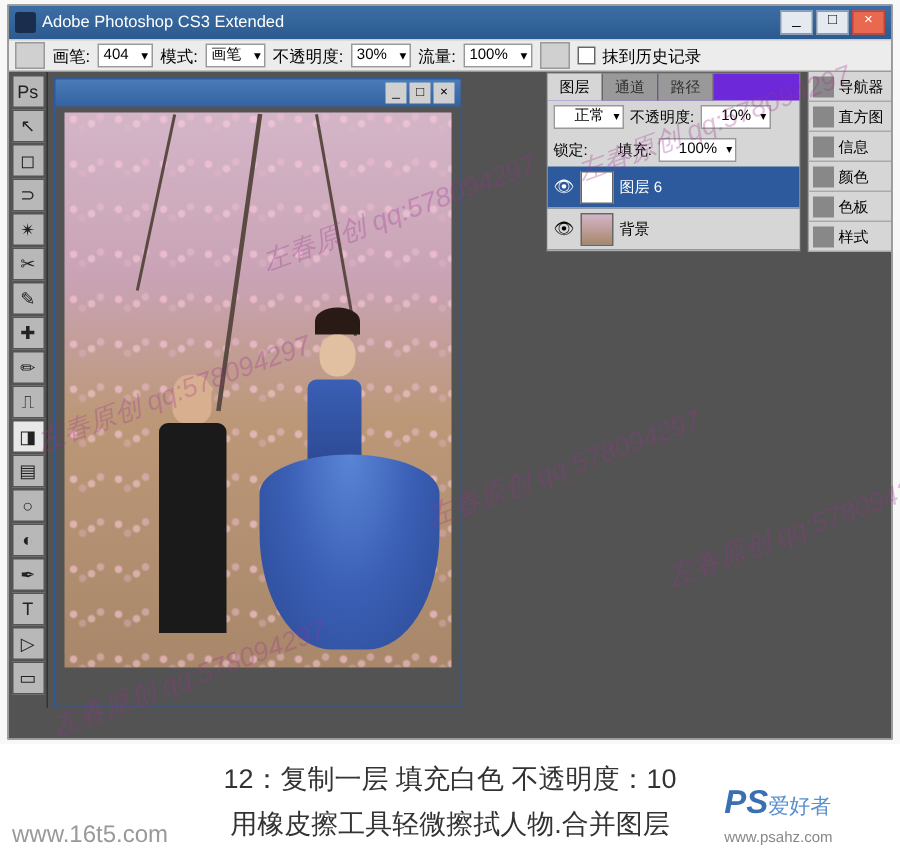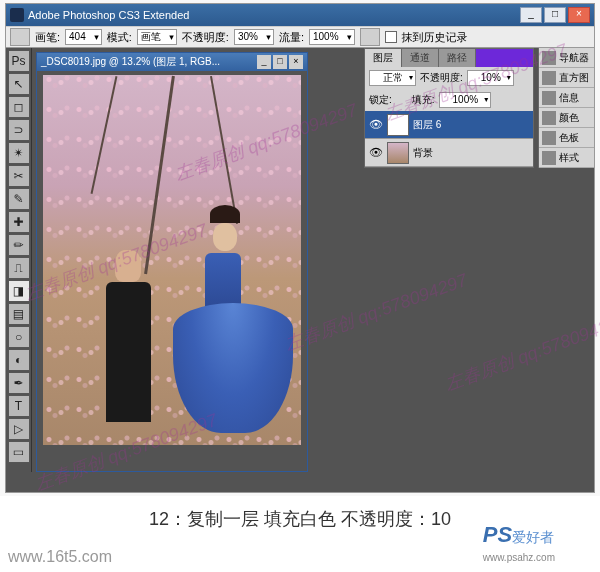--- a/index.html
+++ b/index.html
@@ -116,21 +116,20 @@
       <div class="toolbtn">◐</div>
       <div class="toolbtn">✒</div>
       <div class="toolbtn">T</div>
       <div class="toolbtn">▷</div>
       <div class="toolbtn">▭</div>
     </div>
 
     <div class="canvas-area">
       <div class="docwin">
         <div class="doctitle">
-          <span>_DSC8019.jpg @ 13.2% (图层 1, RGB...</span>
           <div class="spacer"></div>
           <div class="db">_</div>
           <div class="db">□</div>
           <div class="db">×</div>
         </div>
         <div class="canvas">
           <div class="trees"></div>
           <div class="branch b1"></div>
             <div class="branch b2"></div>
             <div class="branch b3"></div>
@@ -207,20 +206,21 @@
             <div class="ic"></div>
             <span>样式</span>
           </div>
       </div>
     </div>
   </div>
 </div>
 
 <div class="caption">
   <div>12：复制一层  填充白色  不透明度：10</div>
+  <div>用橡皮擦工具轻微擦拭人物.合并图层</div>
 </div>
 
 <div class="wm" style="top:70px;left:380px">左春原创 qq:578094297</div>
 <div class="wm" style="top:130px;left:170px">左春原创 qq:578094297</div>
 <div class="wm" style="top:250px;left:20px">左春原创 qq:578094297</div>
 <div class="wm" style="top:300px;left:280px">左春原创 qq:578094297</div>
 <div class="wm" style="top:340px;left:440px">左春原创 qq:578094297</div>
 <div class="wm" style="top:440px;left:30px">左春原创 qq:578094297</div>
 
 <div class="logo">

